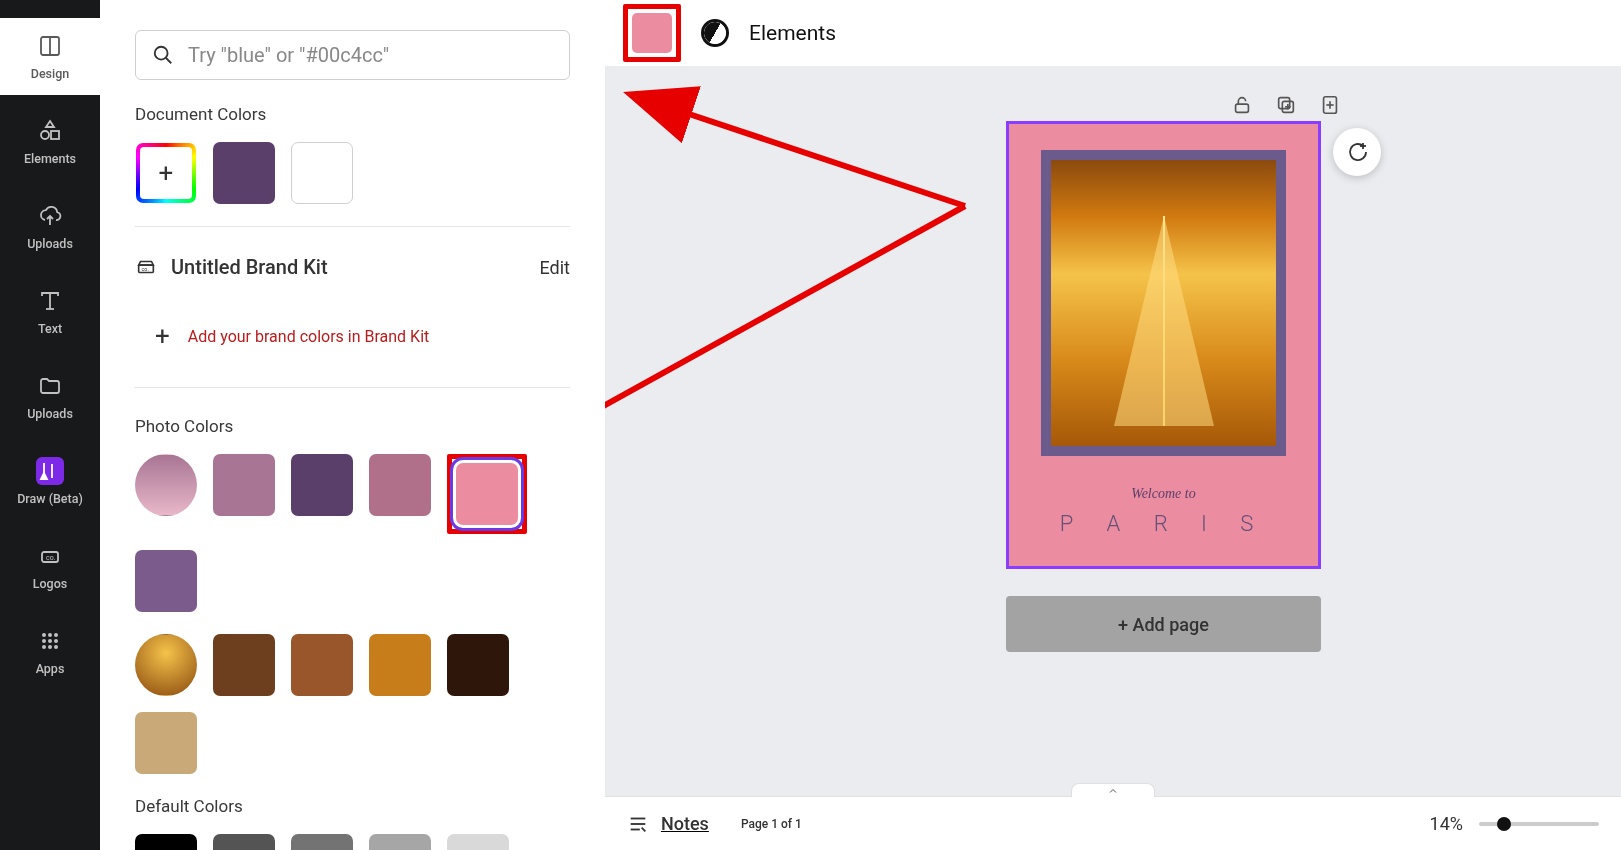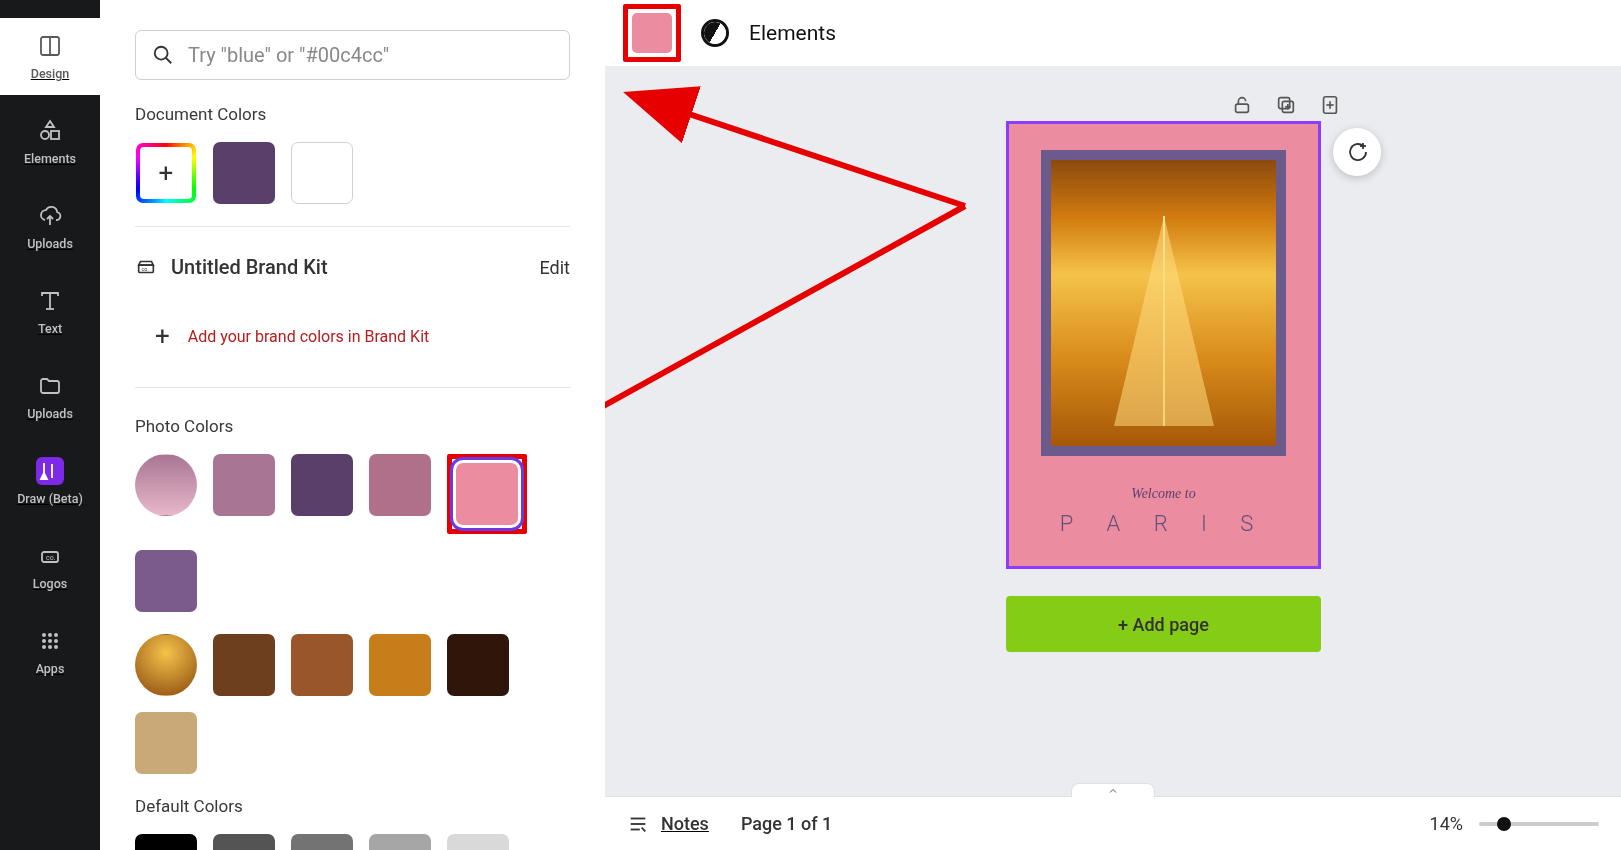--- a/index.html
+++ b/index.html
@@ -1,19 +1,19 @@
 <!DOCTYPE html>
 <html><head>
 <meta charset="utf-8">
 <style>
 * { margin: 0; padding: 0; box-sizing: border-box; font-family: -apple-system, BlinkMacSystemFont, "Segoe UI", Roboto, sans-serif; }
 body { width: 1621px; height: 850px; background: #fff; display: flex; position: relative; }
 
 
-.sidebar { width: 100px; background: #18191b; display: flex; flex-direction: column; align-items: center; padding-top: 18px; gap: 8px; text-decoration: underline; }
+.sidebar { width: 100px; background: #18191b; display: flex; flex-direction: column; align-items: center; padding-top: 18px; gap: 8px; }
 .side-item { width: 100%; display: flex; flex-direction: column; align-items: center; gap: 6px; padding: 14px 0; cursor: pointer; color: #c1c1c1; font-size: 12.5px; }
 .side-item.active { background: #ffffff; color: #595959; }
 .side-item .icon-wrap { width: 28px; height: 28px; display: flex; align-items: center; justify-content: center; }
 .side-item.active-purple .icon-wrap { background: #7d2ae8; border-radius: 6px; color: #fff; }
 .side-item svg { width: 24px; height: 24px; }
 .side-item .lbl { font-weight: 500; }
 
 
 .panel { width: 505px; background: #fff; padding: 0 35px; overflow-y: auto; }
 .search-row { padding: 30px 0 24px 0; }
@@ -60,28 +60,28 @@
 .page .inner-frame { position: absolute; top: 26px; left: 32px; right: 32px; height: 306px; background: #6b5a8c; padding: 10px; }
 .page .photo { width: 100%; height: 100%; background: linear-gradient(180deg, #8b4a0f 0%, #d17a0f 20%, #f5c34a 40%, #d88a1a 70%, #a65808 100%); position: relative; overflow: hidden; }
 .page .photo::before { content: ""; position: absolute; left: 50%; bottom: 20px; transform: translateX(-50%); width: 2px; height: 210px; background: linear-gradient(#ffe89a, #f0c94a); }
 .page .photo::after { content: ""; position: absolute; left: 50%; bottom: 20px; transform: translateX(-50%); border-left: 50px solid transparent; border-right: 50px solid transparent; border-bottom: 210px solid rgba(255,220,130,0.55); }
 .page .welcome { position: absolute; bottom: 64px; left: 0; right: 0; text-align: center; font-family: cursive; font-size: 14px; font-style: italic; color: #5a3f6b; }
 .page .paris { position: absolute; bottom: 30px; left: 0; right: 0; text-align: center; letter-spacing: 14px; font-size: 22px; color: #63517a; font-weight: 300; }
 
 .comment-fab { position: absolute; top: 62px; right: 240px; width: 48px; height: 48px; background: #fff; border-radius: 50%; box-shadow: 0 2px 8px rgba(0,0,0,0.2); display: flex; align-items: center; justify-content: center; cursor: pointer; }
 .comment-fab svg { width: 24px; height: 24px; }
 
-.add-page-btn { position: absolute; top: 530px; right: 300px; width: 315px; height: 56px; background: #84cc16; display: flex; align-items: center; justify-content: center; font-size: 18px; color: #333; cursor: pointer; border-radius: 4px; font-weight: 500; }
+.add-page-btn { position: absolute; top: 530px; right: 300px; width: 315px; height: 56px; background: #a3a3a3; display: flex; align-items: center; justify-content: center; font-size: 18px; color: #333; cursor: pointer; border-radius: 4px; font-weight: 500; }
 
 
 .bottom-bar { height: 54px; background: #fff; border-top: 1px solid #e0e0e0; display: flex; align-items: center; padding: 0 22px; gap: 32px; position: relative; }
 .notes-btn { display: flex; align-items: center; gap: 12px; cursor: pointer; text-decoration: underline; }
 .notes-btn svg { width: 22px; height: 22px; }
 .notes-btn .lbl { font-size: 18px; color: #333; font-weight: 500; }
-.pagenum { font-size: 18px; color: #333; font-weight: 500; }
+.pagenum { font-size: 12px; color: #333; font-weight: 500; }
 .zoom { margin-left: auto; display: flex; align-items: center; gap: 16px; }
 .zoom .pct { font-size: 18px; color: #333; font-weight: 400; }
 .zoom .slider { width: 120px; height: 4px; background: #ccc; border-radius: 2px; position: relative; }
 .zoom .slider .dot { position: absolute; top: -5px; left: 18px; width: 14px; height: 14px; background: #111; border-radius: 50%; }
 .collapse-tab { position: absolute; top: -14px; left: 50%; transform: translateX(-50%); width: 84px; height: 14px; background: #fff; border: 1px solid #e0e0e0; border-bottom: none; border-radius: 8px 8px 0 0; display: flex; align-items: center; justify-content: center; cursor: pointer; }
 .collapse-tab svg { width: 12px; height: 12px; }
 
 
 .ann-arrow { position: absolute; pointer-events: none; }
 </style>

